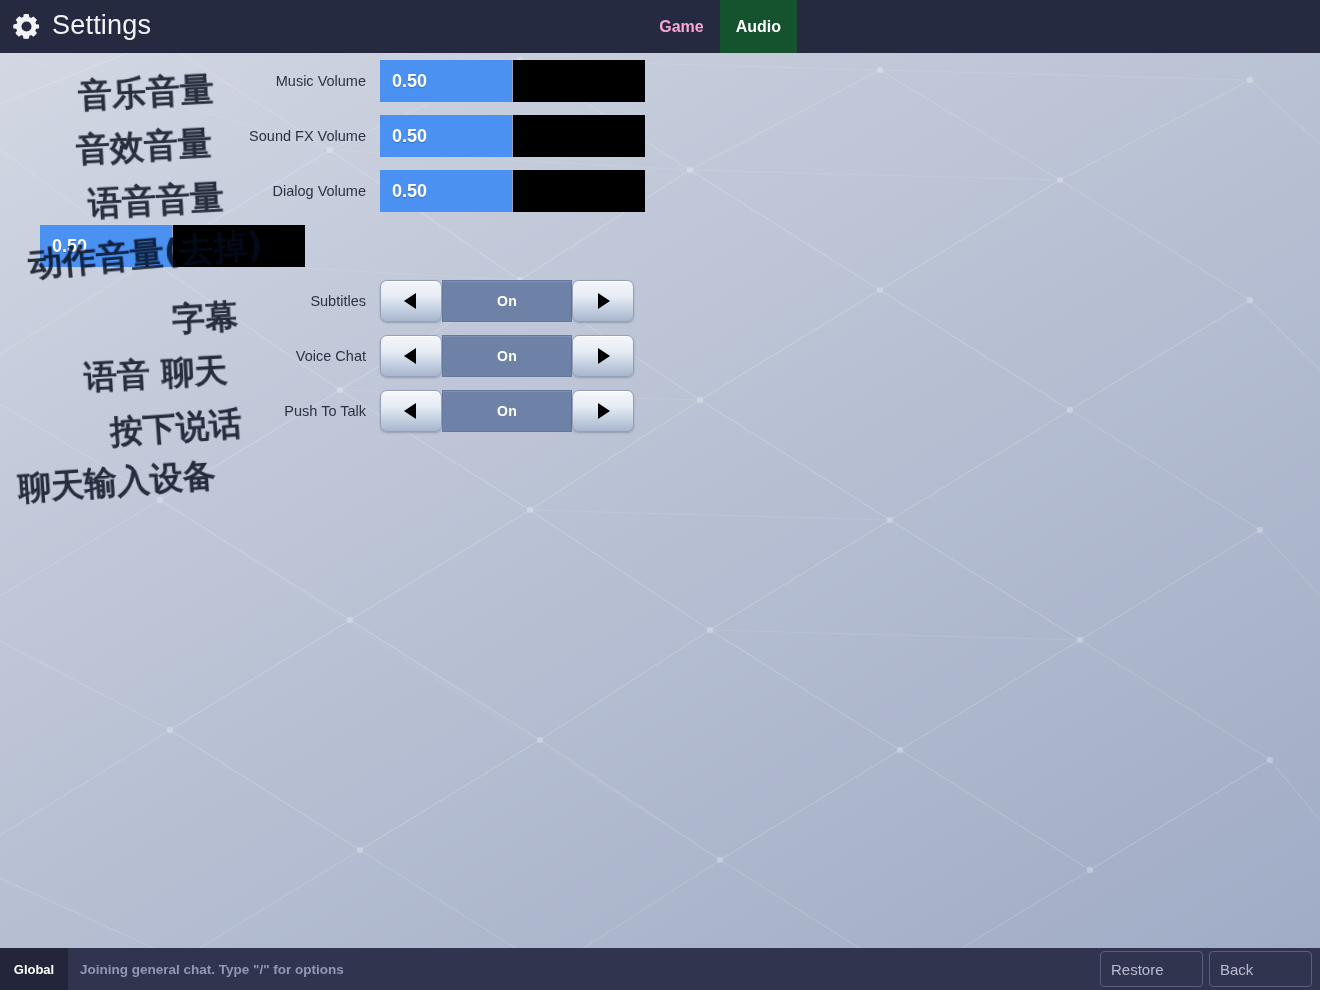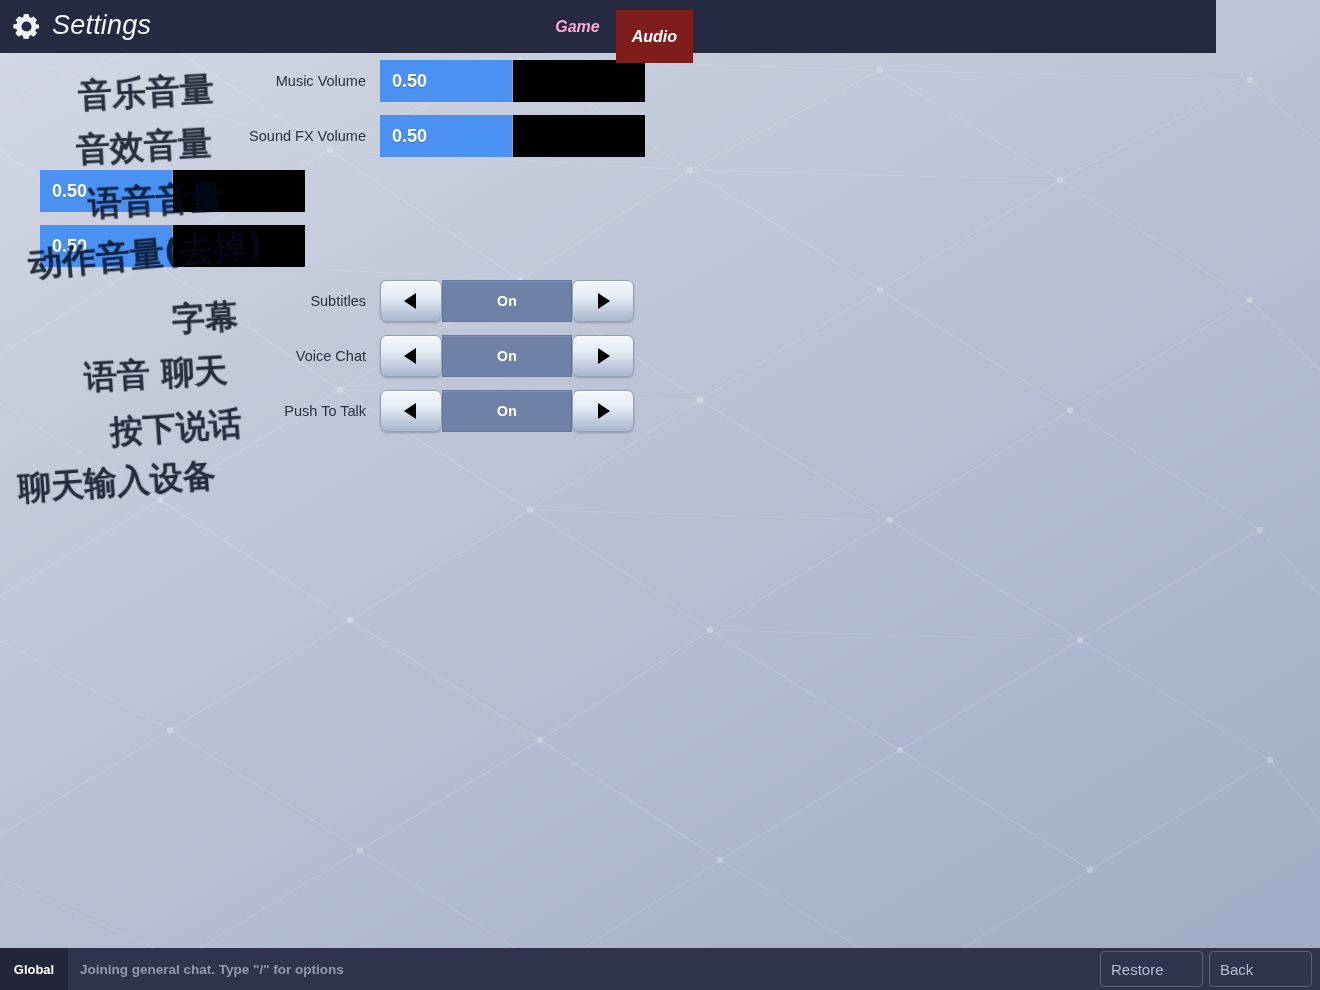--- a/index.html
+++ b/index.html
@@ -26,25 +26,24 @@
     position: absolute;
     inset: 0;
     pointer-events: none;
     opacity: .55;
   }
 
   
   #header {
     position: absolute;
     top: 0; left: 0;
-    width: 1216px;
+    width: 1320px;
     height: 53px;
     background: #262a40;
     z-index: 5;
-    font-style: italic;
   }
   #header-left {
     position: absolute;
     left: 13px; top: 0;
     height: 53px;
     display: flex;
     align-items: center;
     gap: 12px;
   }
   .gear {
@@ -72,23 +71,22 @@
     justify-content: center;
     padding: 0 16px;
     height: 53px;
     font-size: 16px;
     font-weight: bold;
     color: #f9a8d4;
     cursor: pointer;
     user-select: none;
   }
   .tab.active {
-    background: #7f1d1d;
+    background: #14532d;
     color: #ffffff;
-    margin-top: 10px;
   }
 
   
   #settings {
     position: absolute;
     top: 53px; left: 0;
     width: 660px;
   }
   .row {
     position: relative;
@@ -327,20 +325,21 @@
 
     <div class="row">
       <div class="row-label">Sound FX Volume</div>
       <div class="slider">
         <div class="slider-fill" style="width:50%"></div>
         <div class="slider-value">0.50</div>
       </div>
     </div>
 
     <div class="row">
+      <div class="row-label">Dialog Volume</div>
       <div class="slider">
         <div class="slider-fill" style="width:50%"></div>
         <div class="slider-value">0.50</div>
       </div>
     </div>
 
     <div class="row">
       <div class="slider">
         <div class="slider-fill" style="width:50%"></div>
         <div class="slider-value">0.50</div>

